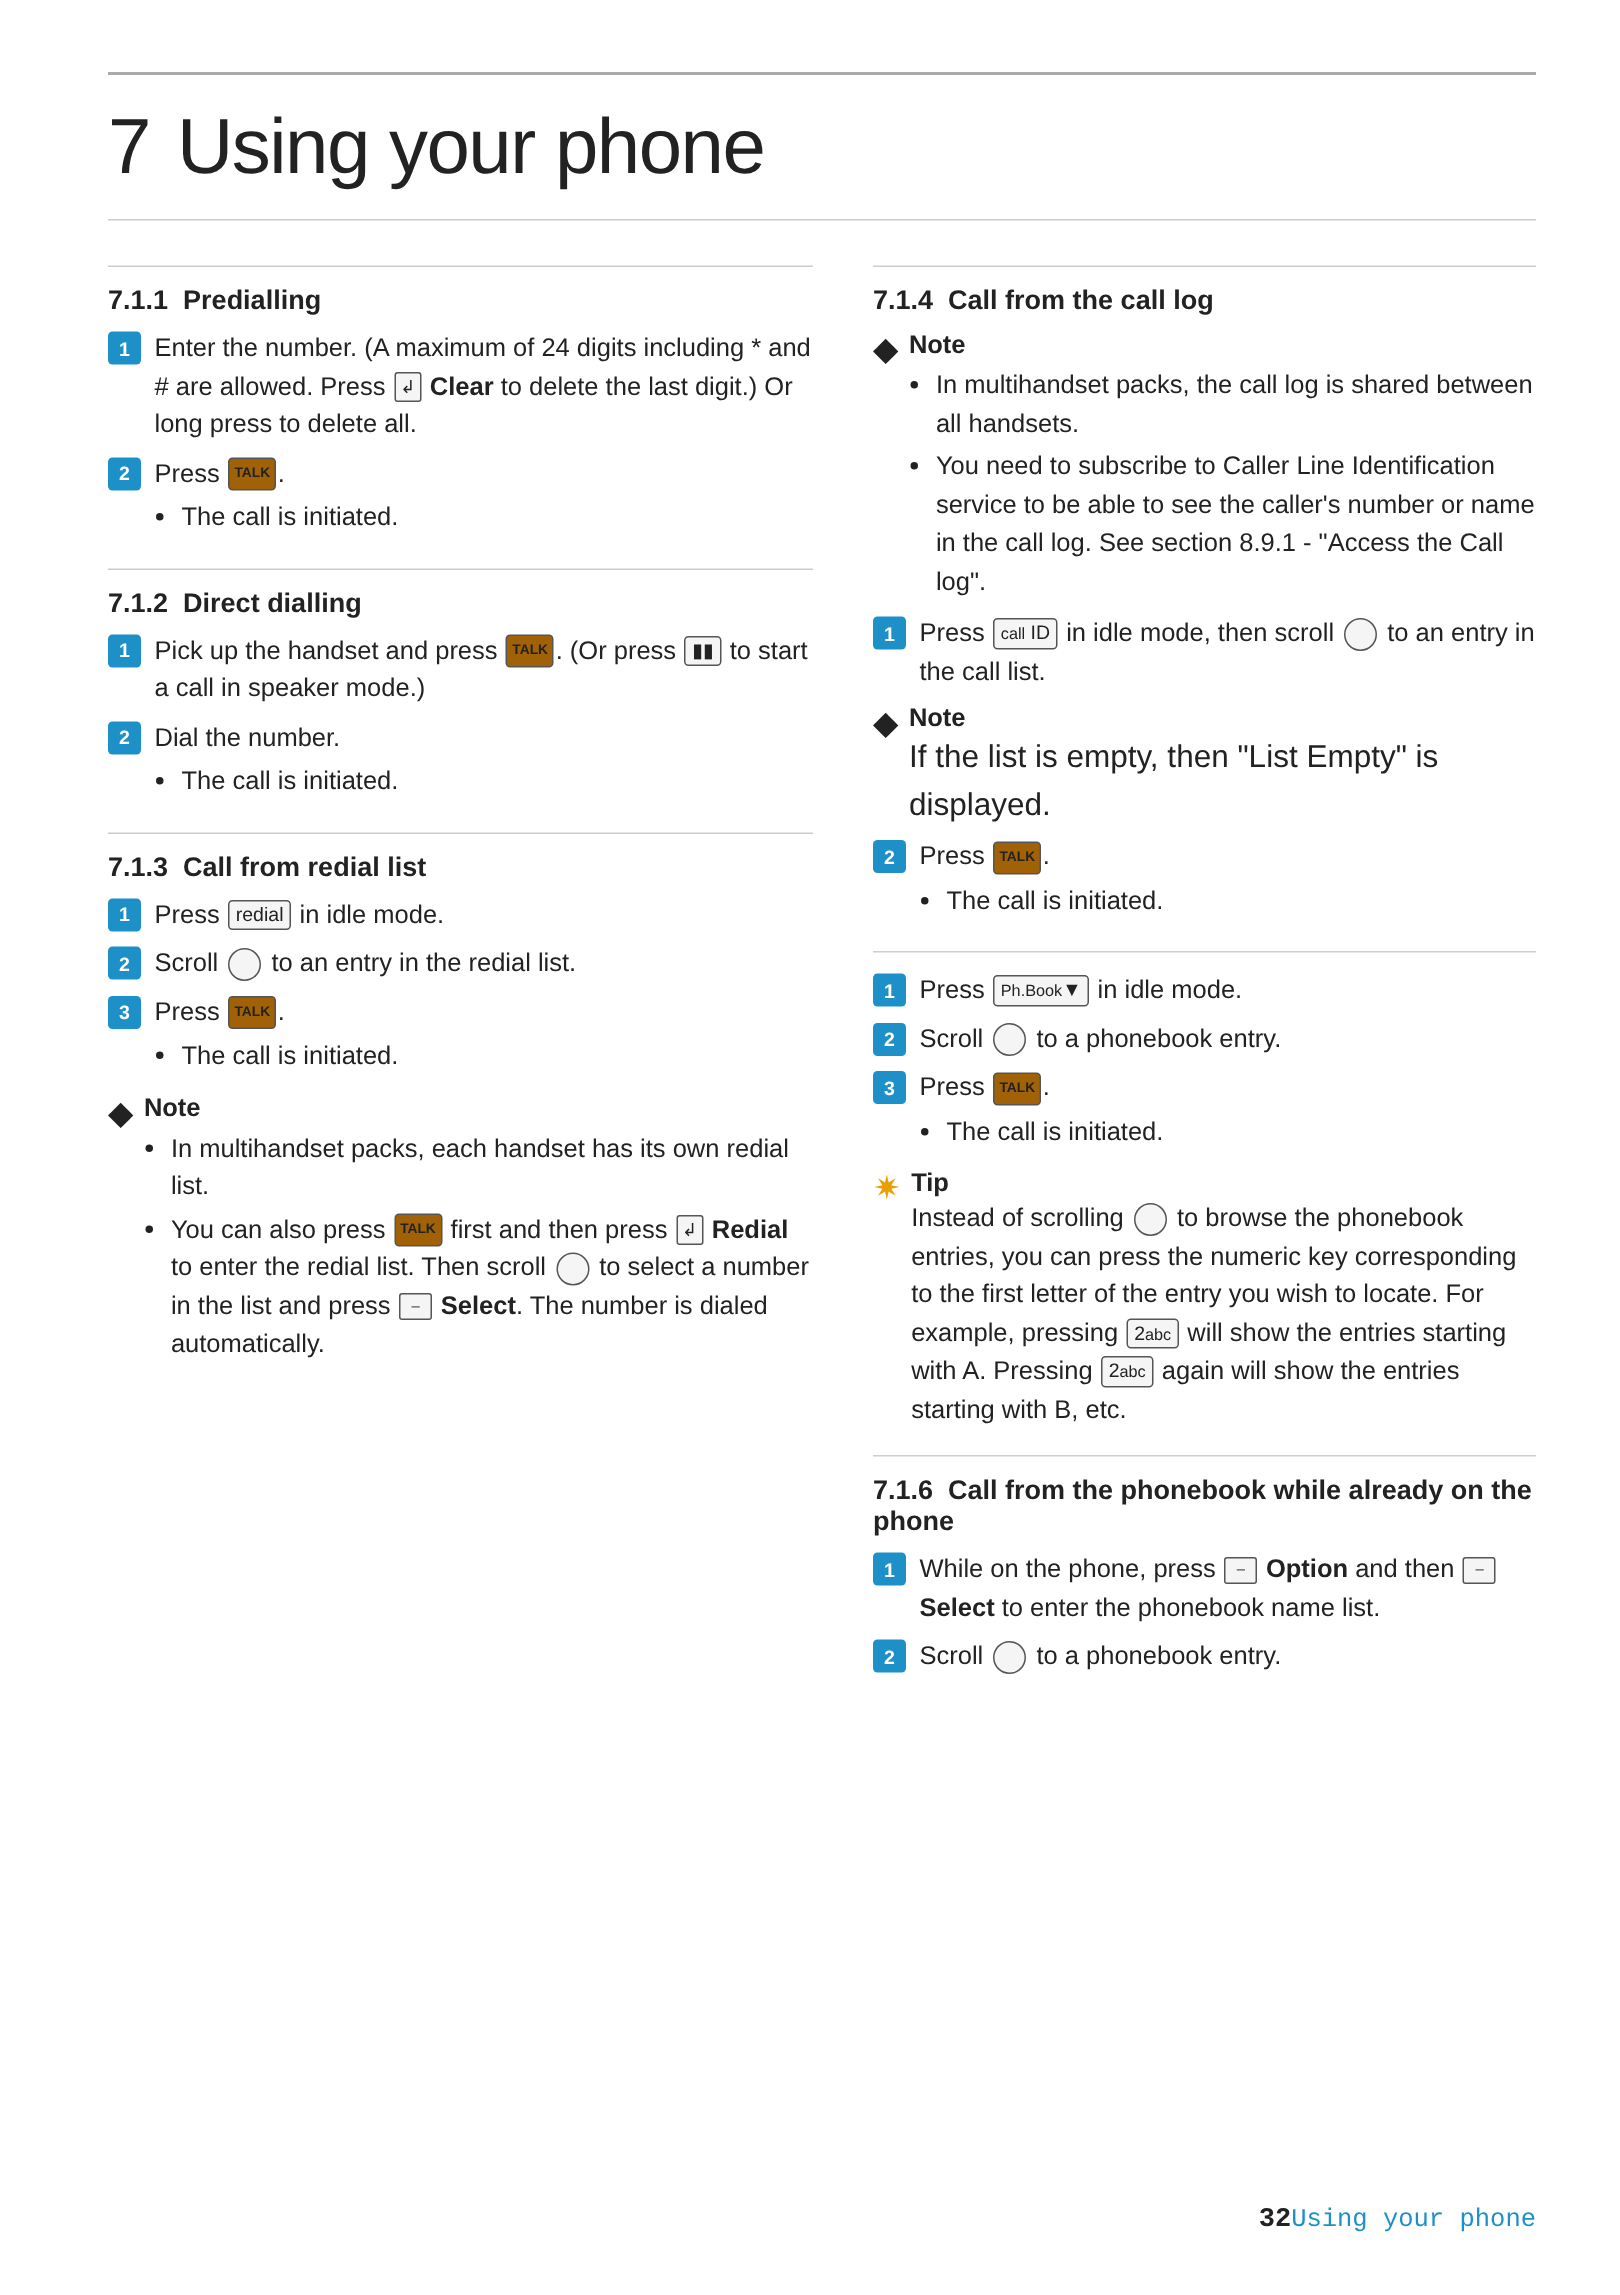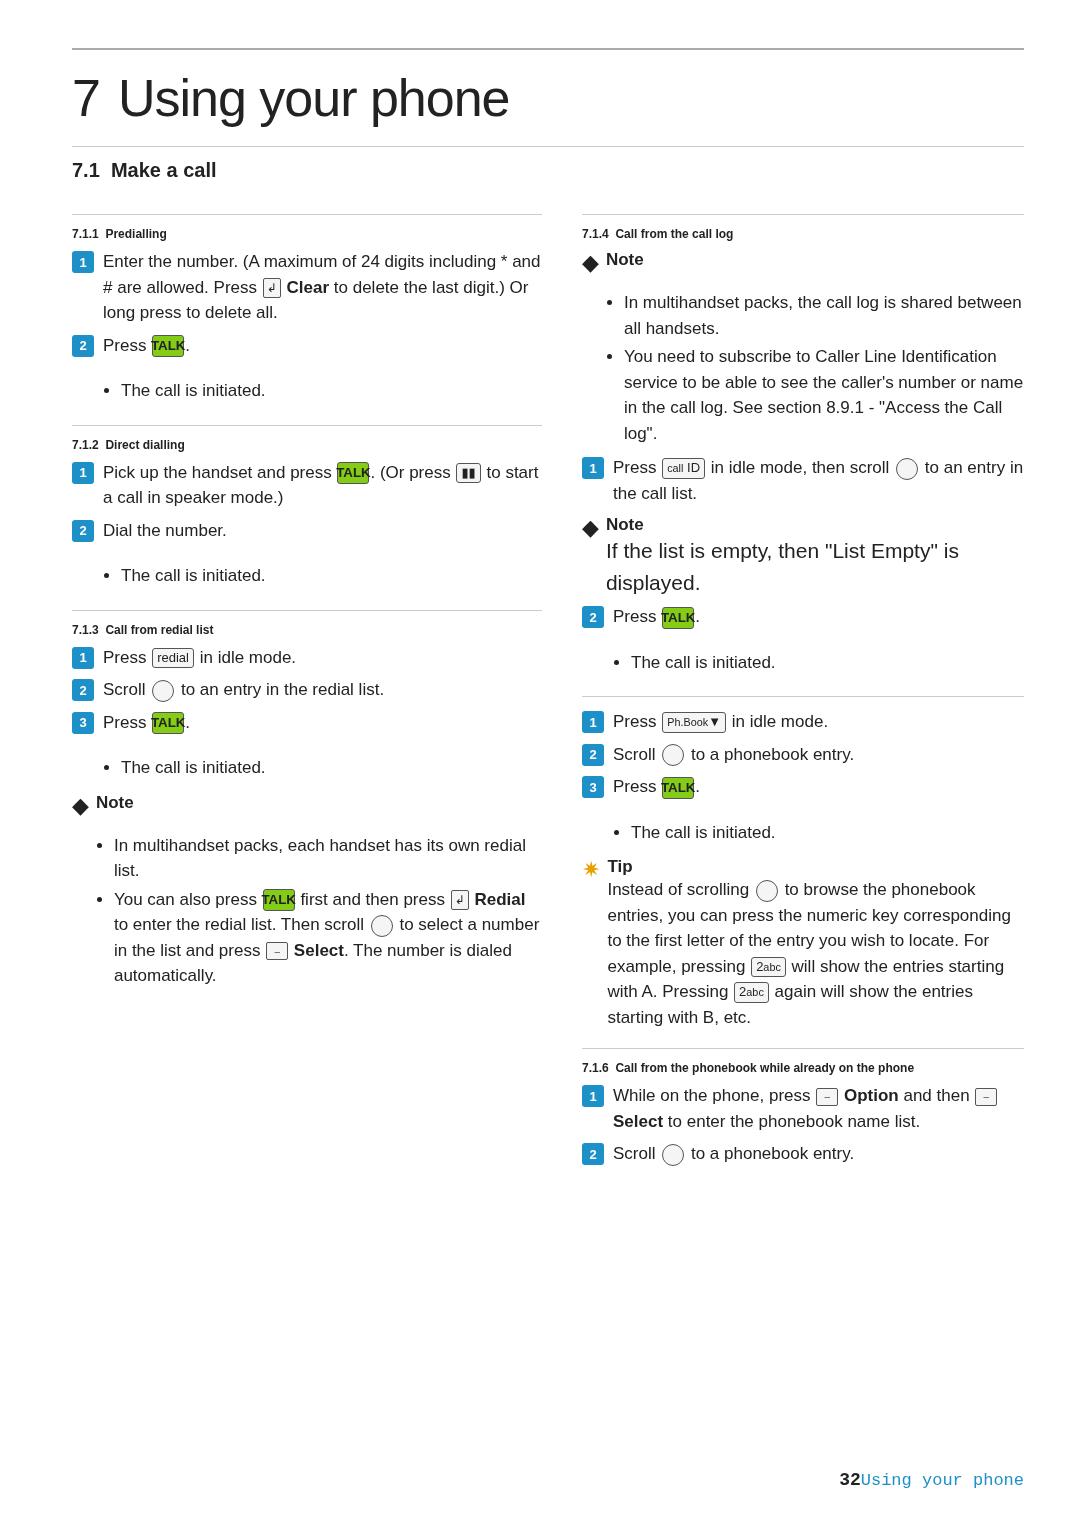--- a/index.html
+++ b/index.html
@@ -45,21 +45,21 @@
       margin-top: 10px;
     }
     .col-left {
       width: 470px;
       flex-shrink: 0;
     }
     .col-right {
       flex: 1;
     }
     .subsection-heading {
-      font-size: 12px;
+      font-size: 18px;
       font-weight: bold;
       margin-bottom: 8px;
       margin-top: 4px;
     }
     .top-section-heading {
       font-size: 20px;
       font-weight: bold;
       margin-bottom: 14px;
     }
     .numbered-item {
@@ -82,21 +82,21 @@
       margin-right: 9px;
       margin-top: 2px;
     }
     .item-text {
       flex: 1;
       font-size: 17px;
       line-height: 1.5;
     }
     .bullet-list {
       margin-left: 18px;
-      margin-top: 20px;
+      margin-top: 4px;
     }
     .bullet-list li {
       font-size: 17px;
       line-height: 1.5;
       margin-bottom: 3px;
       list-style: disc;
     }
     .note-box {
       display: flex;
       align-items: flex-start;
@@ -160,23 +160,23 @@
       margin: 0 2px;
     }
     .talk-key {
       display: inline-flex;
       align-items: center;
       justify-content: center;
       width: 32px;
       height: 22px;
       border: 1.5px solid #555;
       border-radius: 3px;
-      background: #84cc16;
+      background: #a16207;
       vertical-align: middle;
-      font-size: 16px;
+      font-size: 11px;
       font-weight: bold;
       margin: 0 1px;
     }
     .page-footer {
       position: absolute;
       bottom: 40px;
       left: 68px;
       right: 56px;
       display: flex;
       justify-content: flex-end;
@@ -224,23 +224,20 @@
 <body>
 
 <div class="page">
   <div class="top-rule"></div>
 
   <div class="chapter-title">
     <span class="chapter-num">7</span><span>Using your phone</span>
   </div>
 
   <div class="section-rule"></div>
-  <div class="top-section-heading">
-    <span>7.1</span>&nbsp;&nbsp;<span>Make a call</span>
-  </div>
 
   <div class="two-col">
 
     <div class="col-left">
 
       <div class="section-rule"></div>
       <div class="subsection-heading">
         <span>7.1.1</span>&nbsp;&nbsp;<span>Predialling</span>
       </div>
 

